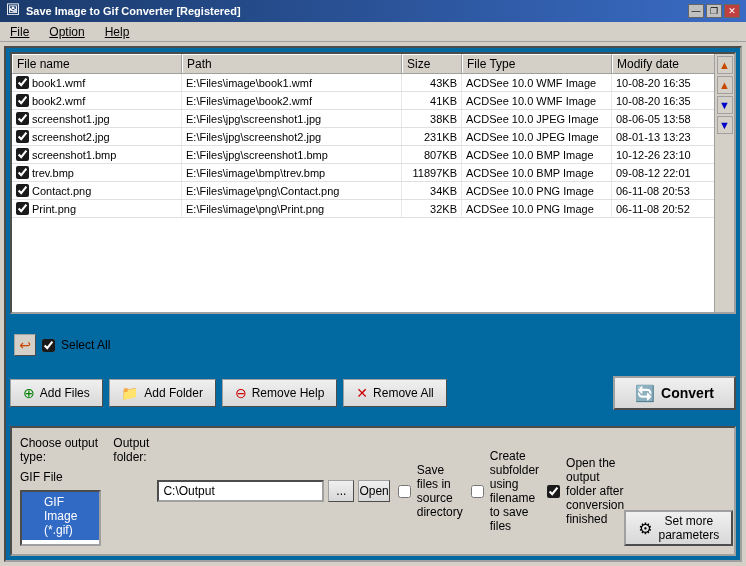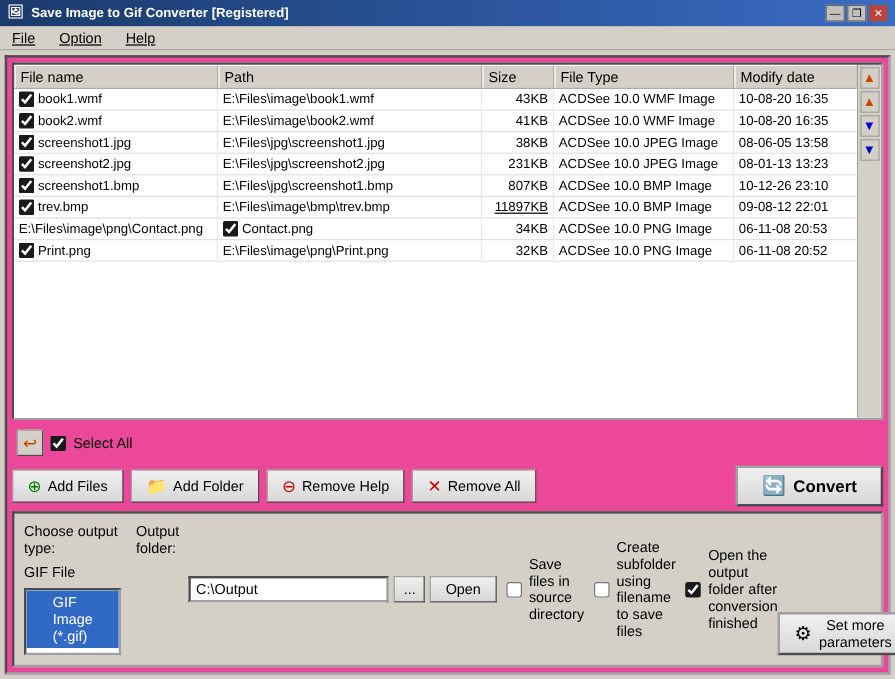--- a/index.html
+++ b/index.html
@@ -62,27 +62,27 @@
       cursor: pointer;
       padding: 1px 4px;
       text-decoration: underline;
     }
     .main-container {
       background: #d4d0c8;
       padding: 4px;
       height: calc(566px - 42px);
     }
     .inner-panel {
-      background: #ec4899;
+      background: #0369a1;
       border: 2px inset #a0a0a0;
       height: 100%;
       padding: 4px;
       display: flex;
       flex-direction: column;
-      gap: 4px;
+      gap: 16px;
     }
     .file-table-container {
       border: 2px inset #a0a0a0;
       background: white;
       flex: 1;
       overflow: hidden;
       display: flex;
       flex-direction: column;
     }
     .table-header {
@@ -250,21 +250,21 @@
       background: linear-gradient(to bottom, #f0f0f0, #d8d8d8);
       border: 1px outset #a0a0a0;
       cursor: pointer;
       font-size: 12px;
       display: flex;
       align-items: center;
       justify-content: center;
     }
     .open-btn {
       height: 22px;
-      padding: 0 12px;
+      padding: 0 0;
       background: linear-gradient(to bottom, #f0f0f0, #d8d8d8);
       border: 1px outset #a0a0a0;
       cursor: pointer;
       font-size: 12px;
     }
     .checkbox-row {
       display: flex;
       align-items: center;
       gap: 6px;
       font-size: 12px;
@@ -369,30 +369,30 @@
     <div class="table-cell" style="justify-content:flex-end;">807KB</div>
     <div class="table-cell">ACDSee 10.0 BMP Image</div>
     <div class="table-cell">10-12-26 23:10</div>
   </div>
               <div class="table-row">
     <div class="table-cell cell-name">
       <input type="checkbox" class="checkbox-small" checked="" style="">
       <span>trev.bmp</span>
     </div>
     <div class="table-cell">E:\Files\image\bmp\trev.bmp</div>
-    <div class="table-cell" style="justify-content:flex-end;text-decoration:underline;">11897KB</div>
+    <div class="table-cell" style="justify-content:flex-end;">11897KB</div>
     <div class="table-cell">ACDSee 10.0 BMP Image</div>
     <div class="table-cell">09-08-12 22:01</div>
   </div>
               <div class="table-row">
+    <div class="table-cell cell-name">
+      <input type="checkbox" class="checkbox-small" checked="" style="">
+      <span>Contact.png</span>
+    </div>
     <div class="table-cell">E:\Files\image\png\Contact.png</div>
-    <div class="table-cell cell-name">
-      <input type="checkbox" class="checkbox-small" checked="" style="">
-      <span>Contact.png</span>
-    </div>
     <div class="table-cell" style="justify-content:flex-end;">34KB</div>
     <div class="table-cell">ACDSee 10.0 PNG Image</div>
     <div class="table-cell">06-11-08 20:53</div>
   </div>
               <div class="table-row">
     <div class="table-cell cell-name">
       <input type="checkbox" class="checkbox-small" checked="" style="">
       <span>Print.png</span>
     </div>
     <div class="table-cell">E:\Files\image\png\Print.png</div>

